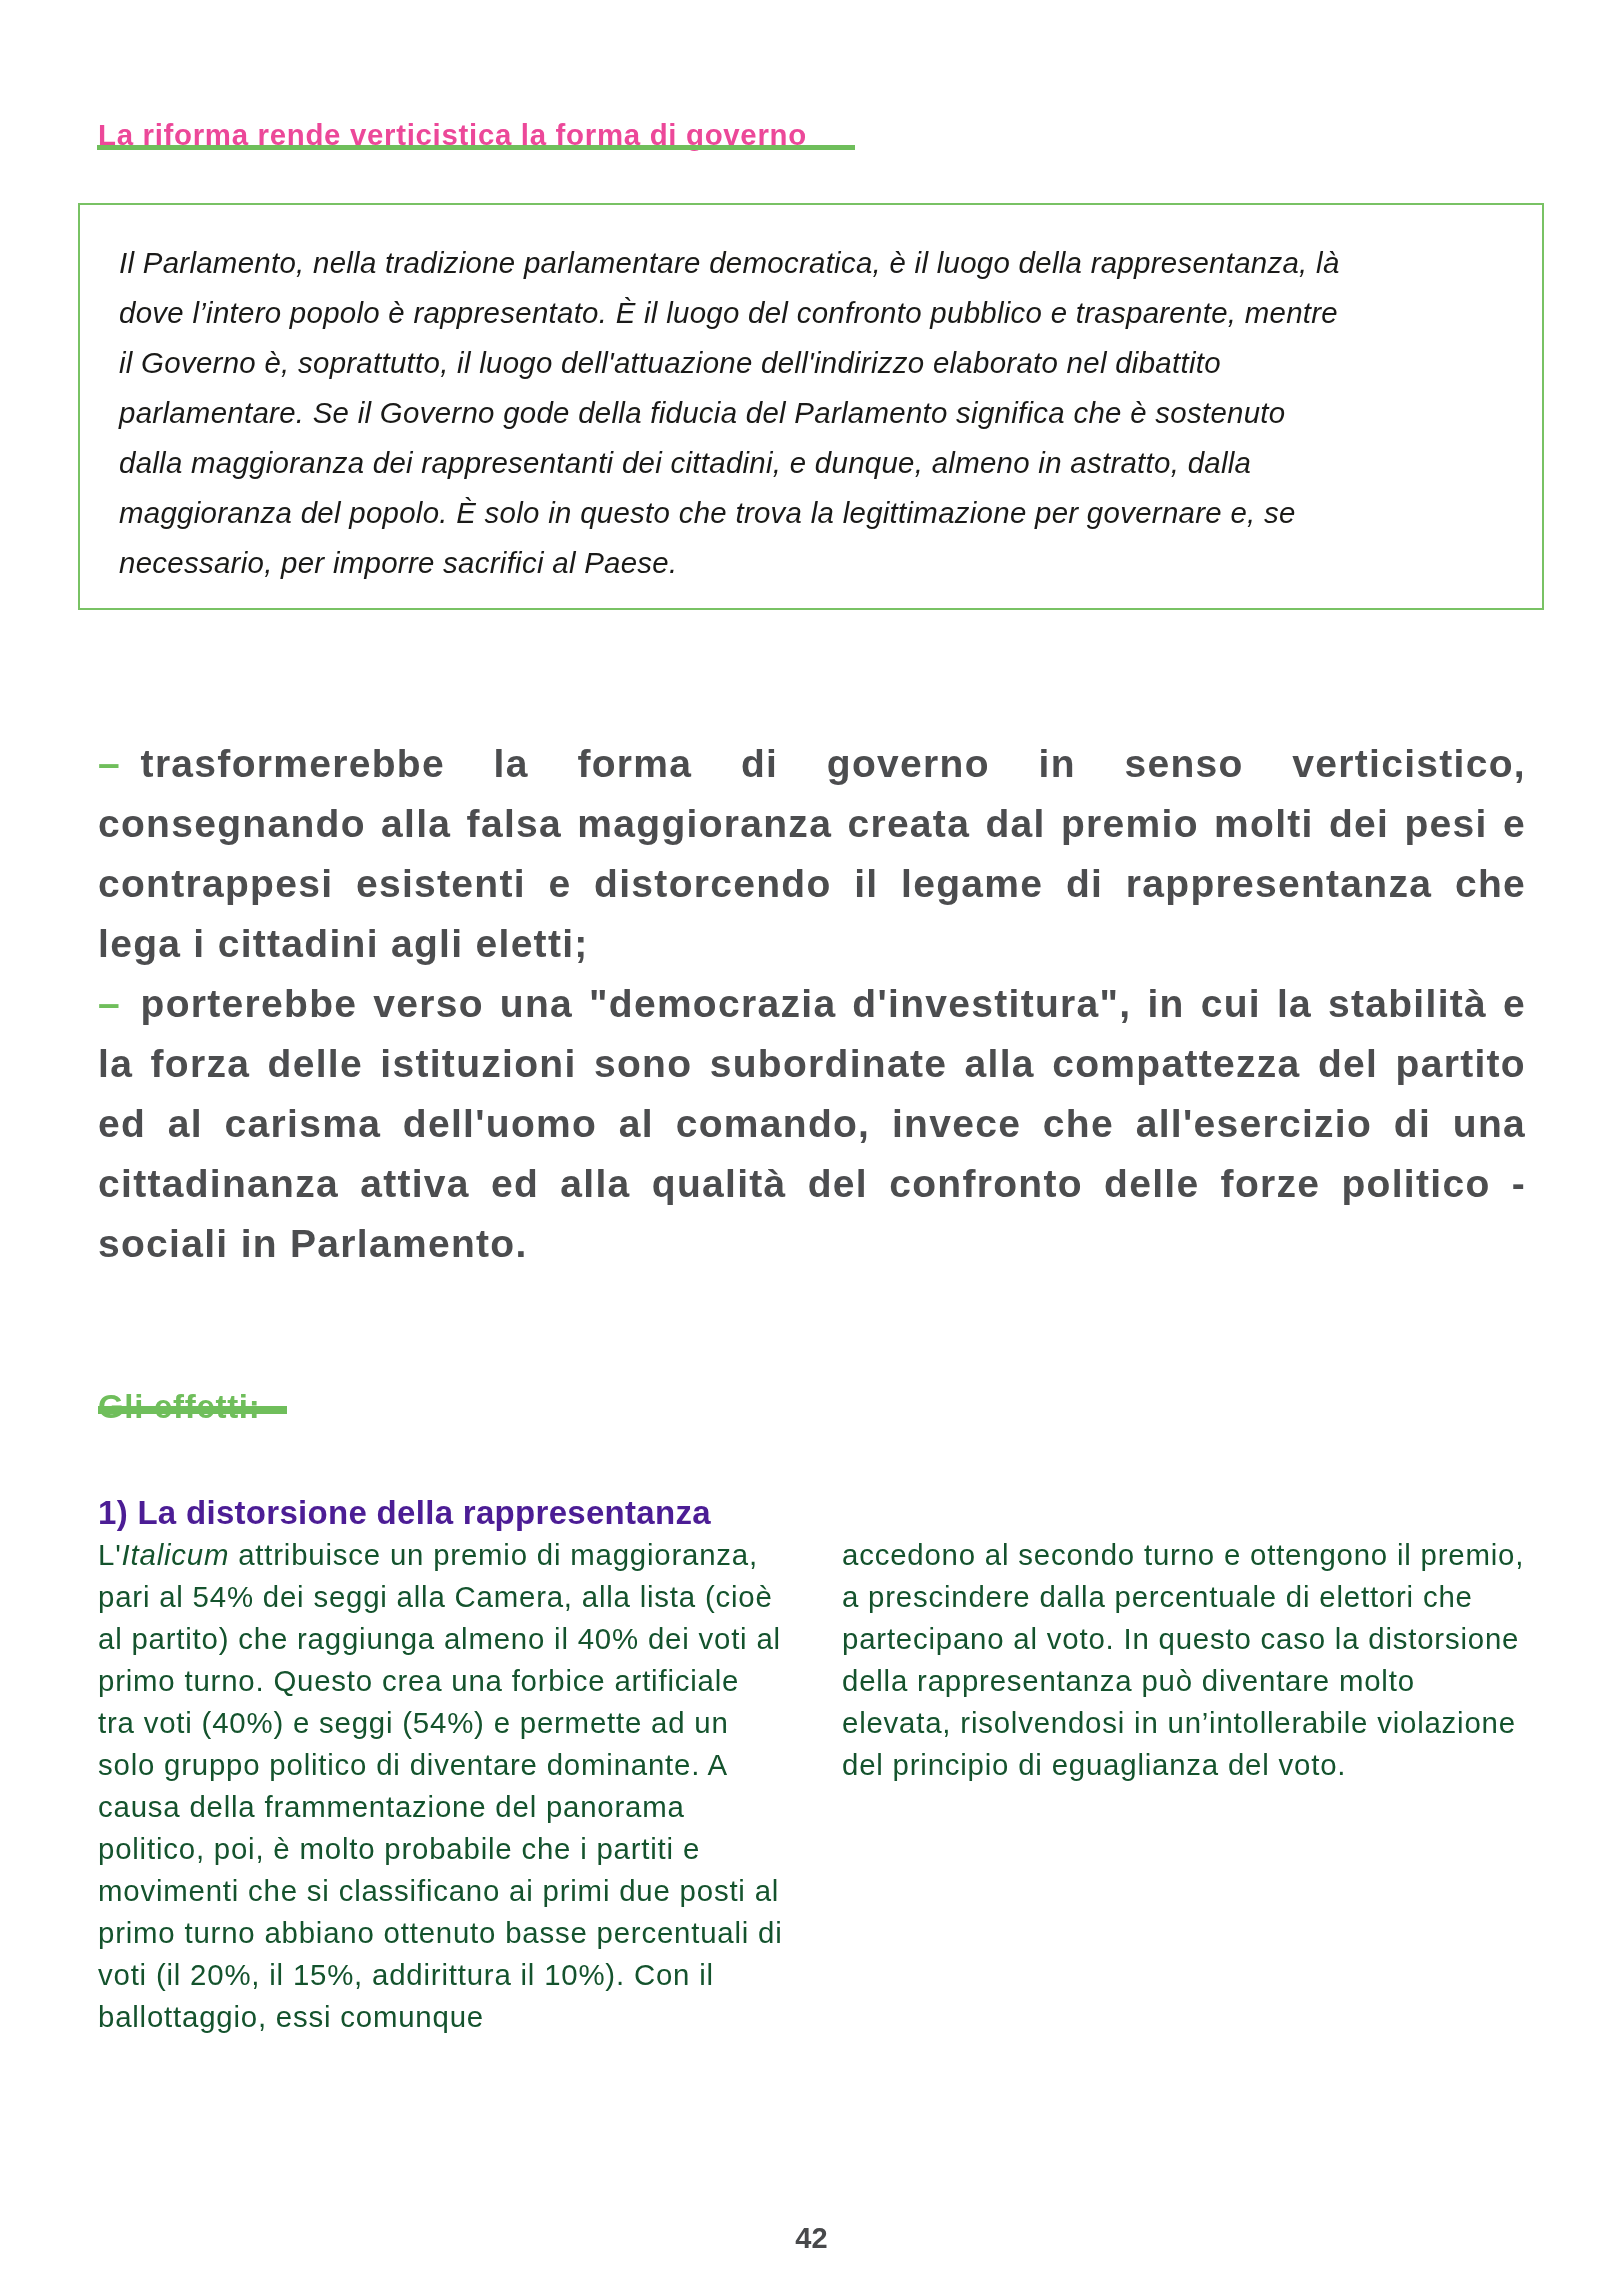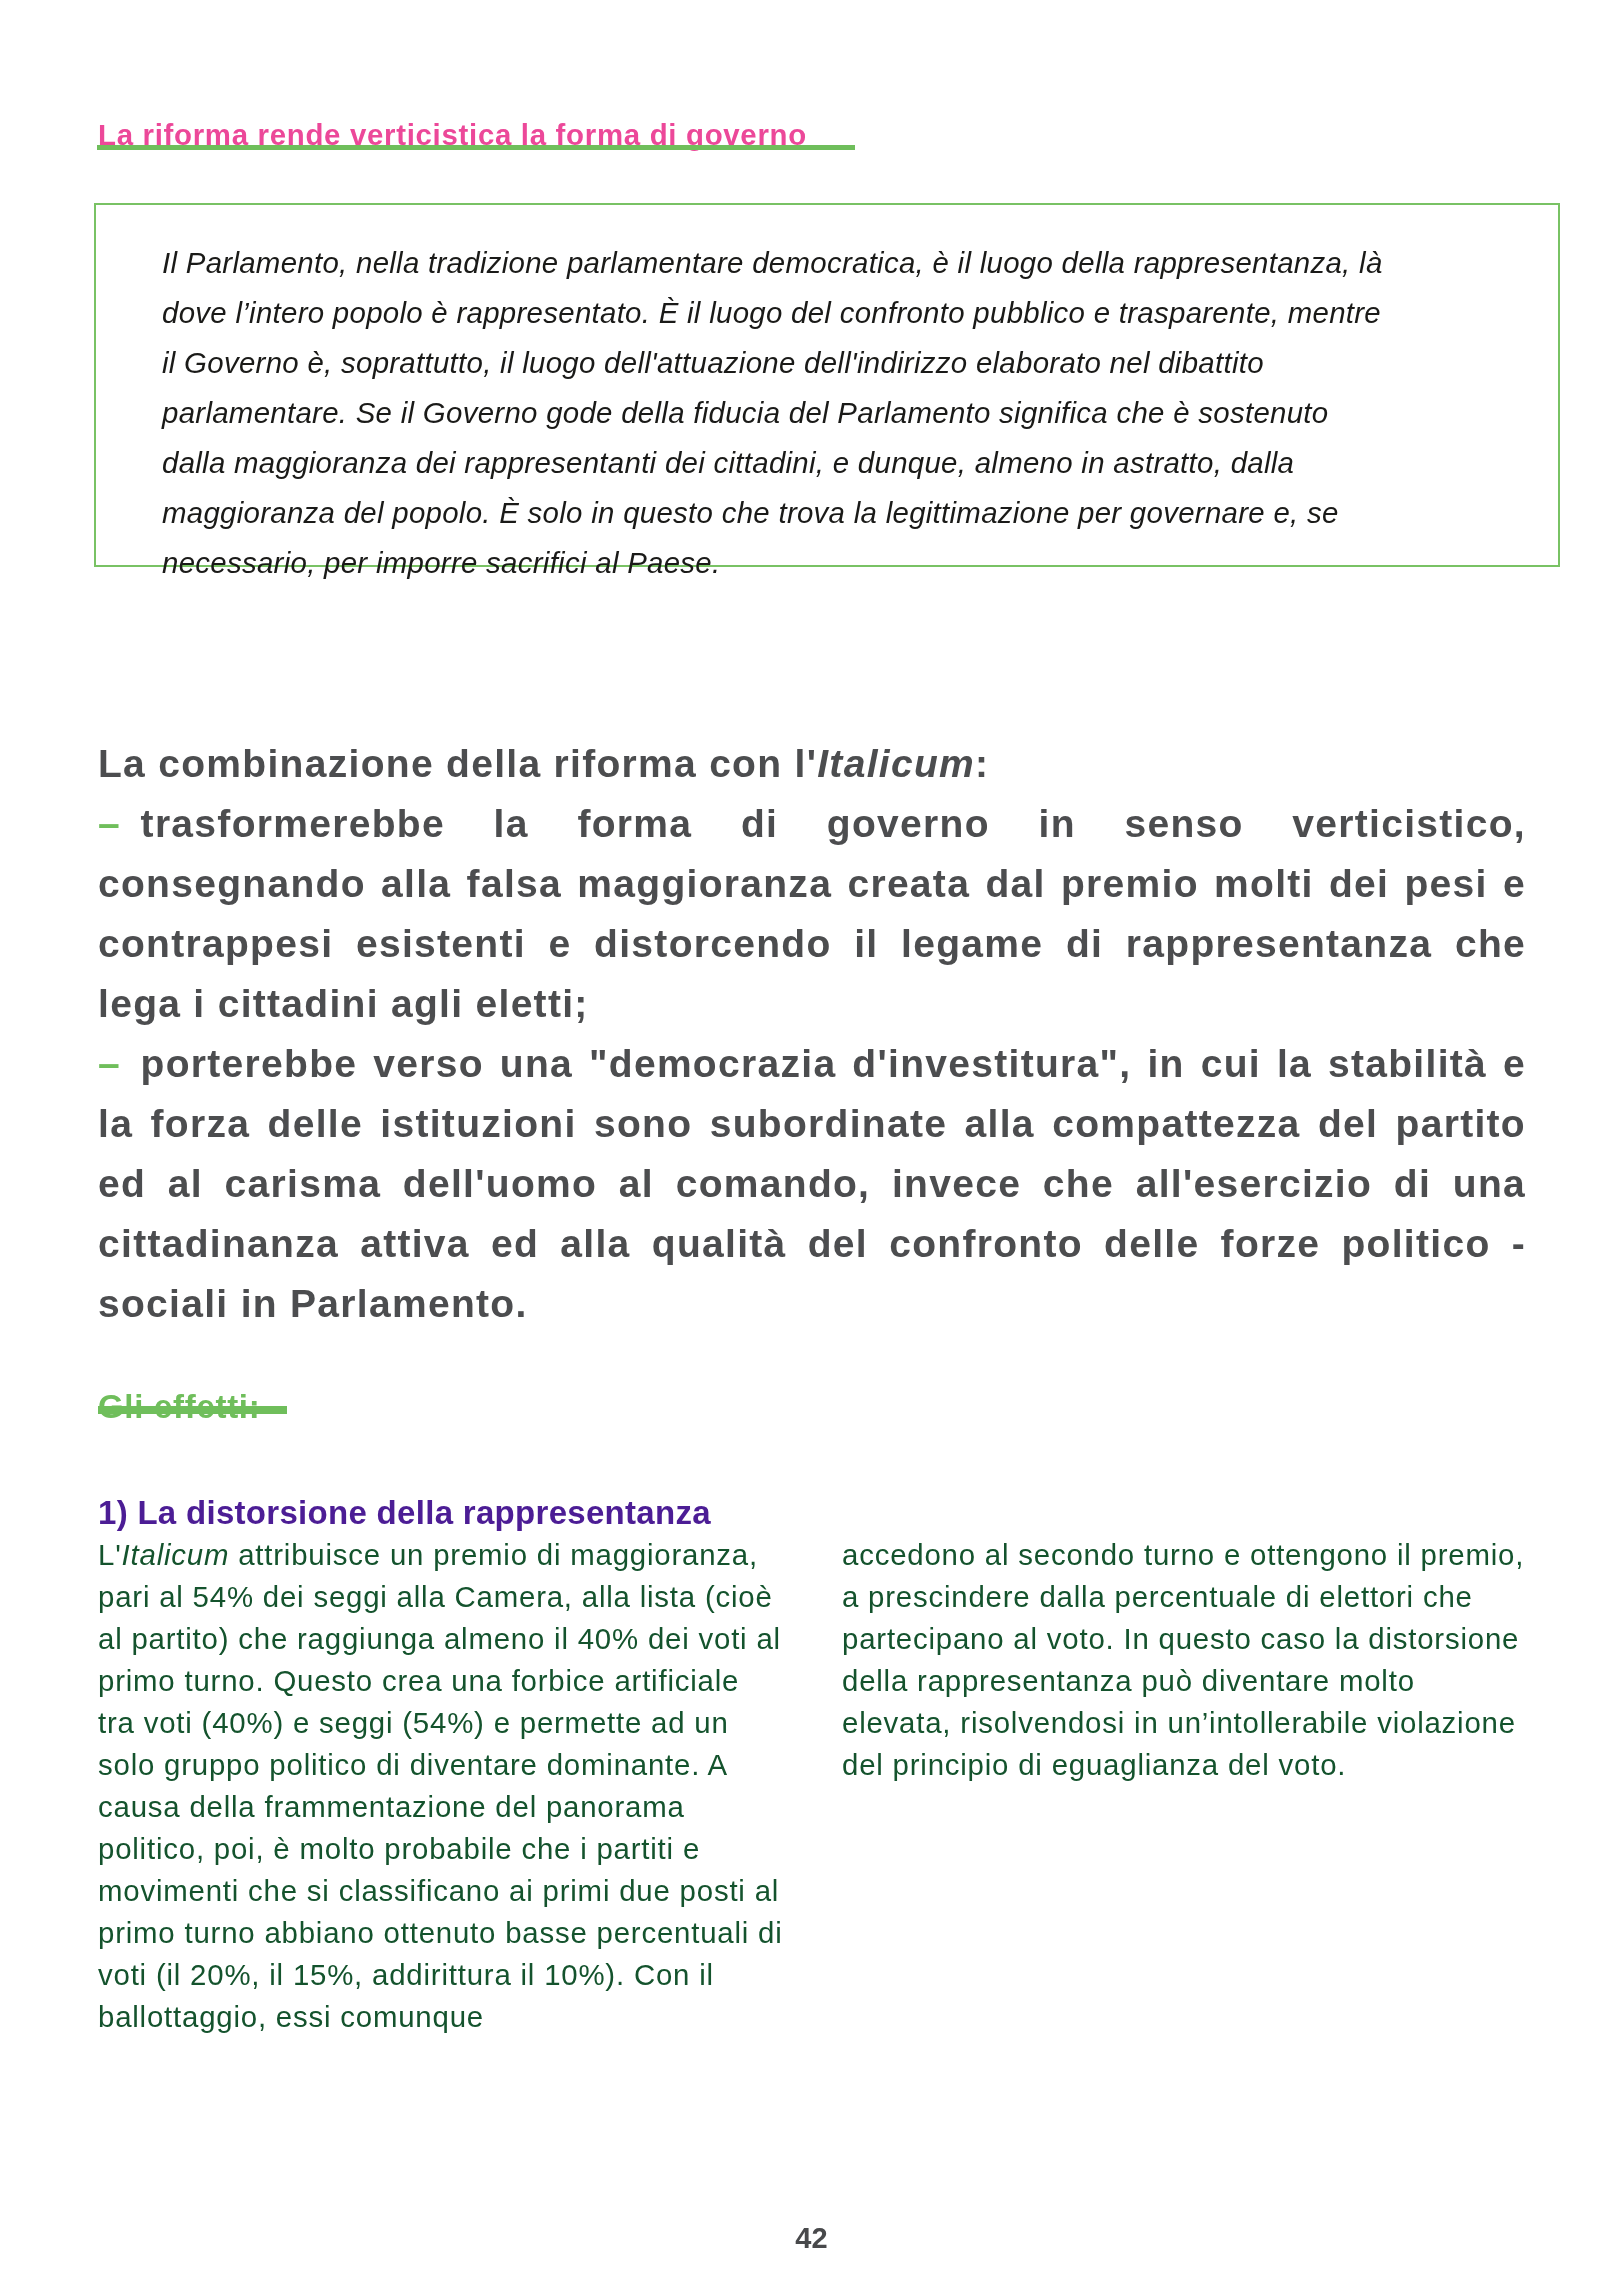--- a/index.html
+++ b/index.html
@@ -27,27 +27,27 @@
   .title-underline {
     position: absolute;
     left: 97px;
     top: 145px;
     width: 758px;
     height: 4.6px;
     background: #6fbe5b;
   }
   .quote-box {
     position: absolute;
-    left: 94px;
+    left: 78px;
     top: 203px;
     width: 1466px;
-    height: 364px;
+    height: 407px;
     border: 2.6px solid #79c264;
     box-sizing: border-box;
-    padding: 33px 46px 0 66px;
+    padding: 33px 46px 0 39px;
   }
   .quote-text {
     margin: 0;
     max-width: 1224px;
     font-style: italic;
     font-size: 29.4px;
     line-height: 50px;
     letter-spacing: 0.3px;
     color: #1a1a18;
   }
@@ -136,21 +136,20 @@
 <div>
 
   <h1 class="page-title">La riforma rende verticistica la forma di governo</h1>
   <div class="title-underline"></div>
 
   <div class="quote-box">
     <p class="quote-text">Il Parlamento, nella tradizione parlamentare democratica, è il luogo della rappresentanza, là dove l’intero popolo è rappresentato. È il luogo del confronto pubblico e trasparente, mentre il Governo è, soprattutto, il luogo dell'attuazione dell'indirizzo elaborato nel dibattito parlamentare. Se il Governo gode della fiducia del Parlamento significa che è sostenuto dalla maggioranza dei rappresentanti dei cittadini, e dunque, almeno in astratto, dalla maggioranza del popolo. È solo in questo che trova la legittimazione per governare e, se necessario, per imporre sacrifici al Paese.</p>
   </div>
 
   <div class="intro">
-    <p class="intro-lead"><span>La combinazione della riforma con l'</span><span class="italic">Italicum</span><span>:</span></p>
     <p class="intro-item"><span class="bullet-dash">–</span><span>trasformerebbe la forma di governo in senso verticistico, consegnando alla falsa maggioranza creata dal premio molti dei pesi e contrappesi esistenti e distorcendo il legame di rappresentanza che lega i cittadini agli eletti;</span></p>
     <p class="intro-item"><span class="bullet-dash">–</span><span>porterebbe verso una "democrazia d'investitura", in cui la stabilità e la forza delle istituzioni sono subordinate alla compattezza del partito ed al carisma dell'uomo al comando, invece che all'esercizio di una cittadinanza attiva ed alla qualità del confronto delle forze politico - sociali in Parlamento.</span></p>
   </div>
 
   <h2 class="effects-heading">Gli effetti:</h2>
   <div class="effects-underline"></div>
 
   <h3 class="first-effect-heading">1) La distorsione della rappresentanza</h3>
 
   <div class="columns">

